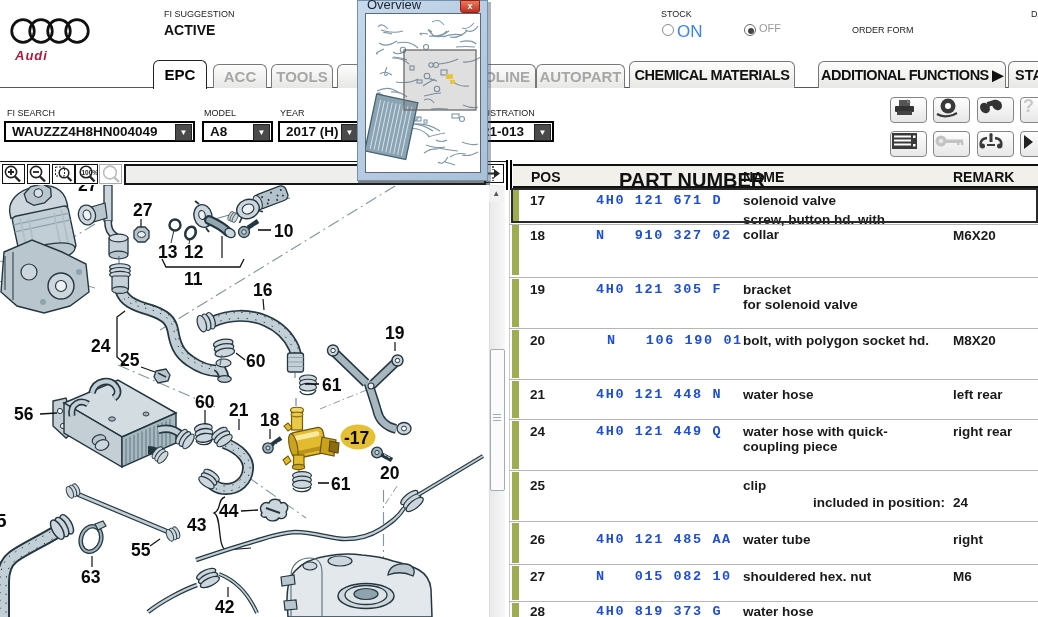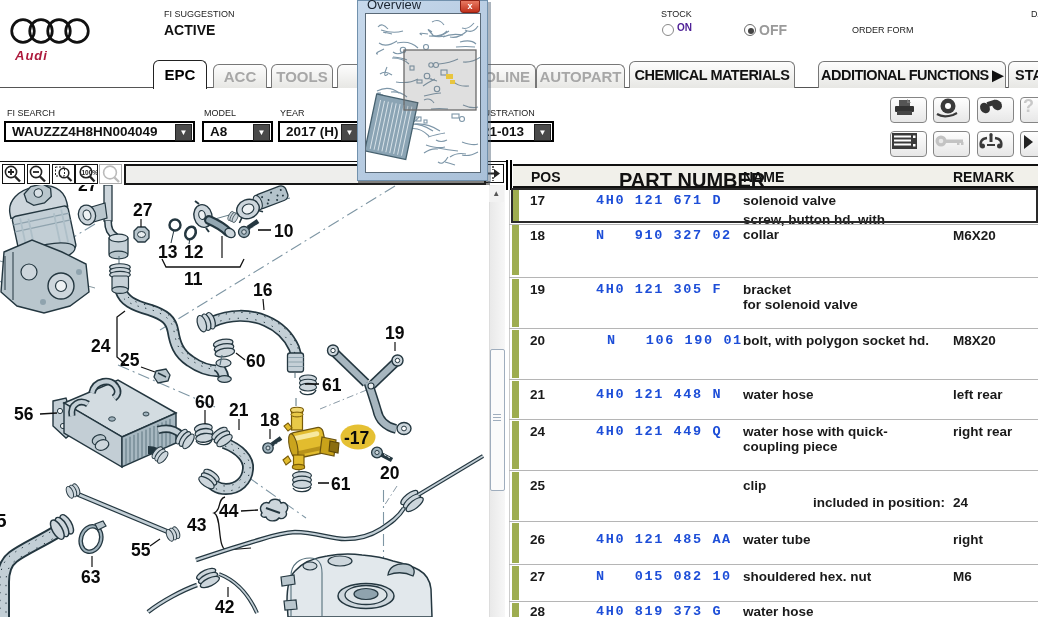--- a/index.html
+++ b/index.html
@@ -37,25 +37,25 @@
 
 <div class="abs" style="left:15px;top:48px;font-weight:bold;font-size:13px;color:#ad1a3c;font-style:italic;letter-spacing:1px;">Audi</div>
 
 <div class="abs lbl" style="left:164px;top:9px;">FI SUGGESTION</div>
 
 <div class="abs" style="left:164px;top:22px;font-weight:bold;font-size:14px;color:#111;">ACTIVE</div>
 
 <div class="abs lbl" style="left:661px;top:9px;">STOCK</div>
 
 <div class="abs" style="left:662px;top:24px;width:10px;height:10px;border:1.6px solid #8a8a8a;border-radius:50%;background:#fff;"></div>
-<div class="abs" style="left:677px;top:22px;font-weight:bold;font-size:10px;color:#4c1d95;">ON</div>
+<div class="abs" style="left:677px;top:22px;font-weight:normal;font-size:17px;color:#3b82f6;">ON</div>
 
 <div class="abs" style="left:744px;top:24px;width:10px;height:10px;border:1.6px solid #6a6a6a;border-radius:50%;background:#fff;"></div>
 <div class="abs" style="left:747.5px;top:27.5px;width:6px;height:6px;border-radius:50%;background:#444;"></div>
-<div class="abs" style="left:759px;top:22px;font-weight:bold;font-size:14px;color:#9a9a9a;">OFF</div>
+<div class="abs" style="left:759px;top:22px;font-weight:normal;font-size:11px;color:#9a9a9a;">OFF</div>
 
 <div class="abs lbl" style="left:852px;top:25px;">ORDER FORM</div>
 
 <div class="abs lbl" style="left:1031px;top:9px;">DATE</div>
 
 <div class="abs" style="left:0;top:86.5px;width:1038px;height:1.6px;background:#555;"></div>
 
 <div class="tab" style="left:153px;top:60px;width:52px;height:28px;border-color:#222;border-width:1.6px;background:#fff;color:#000;line-height:28px;z-index:3;">EPC</div>
 
 <div class="tab" style="left:213px;top:63.5px;width:52px;height:23px;line-height:23px;">ACC</div>

